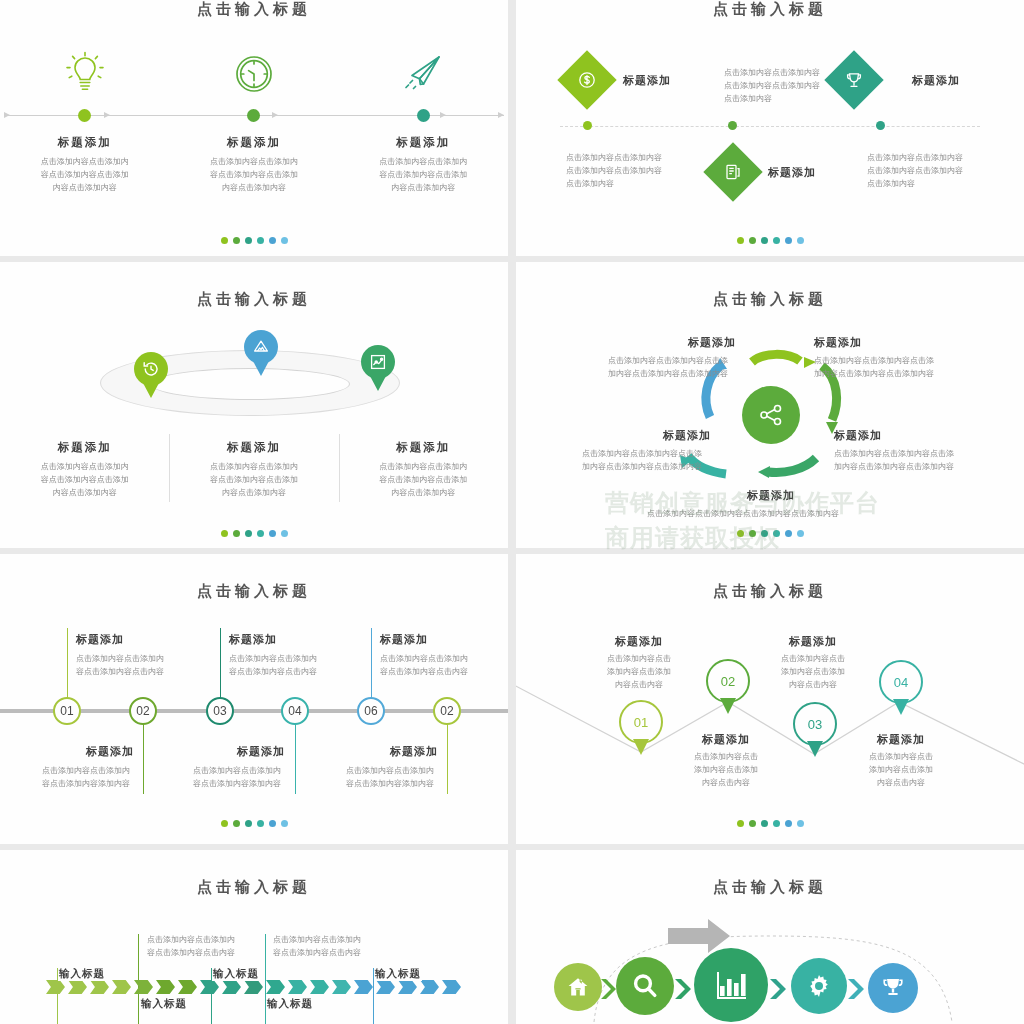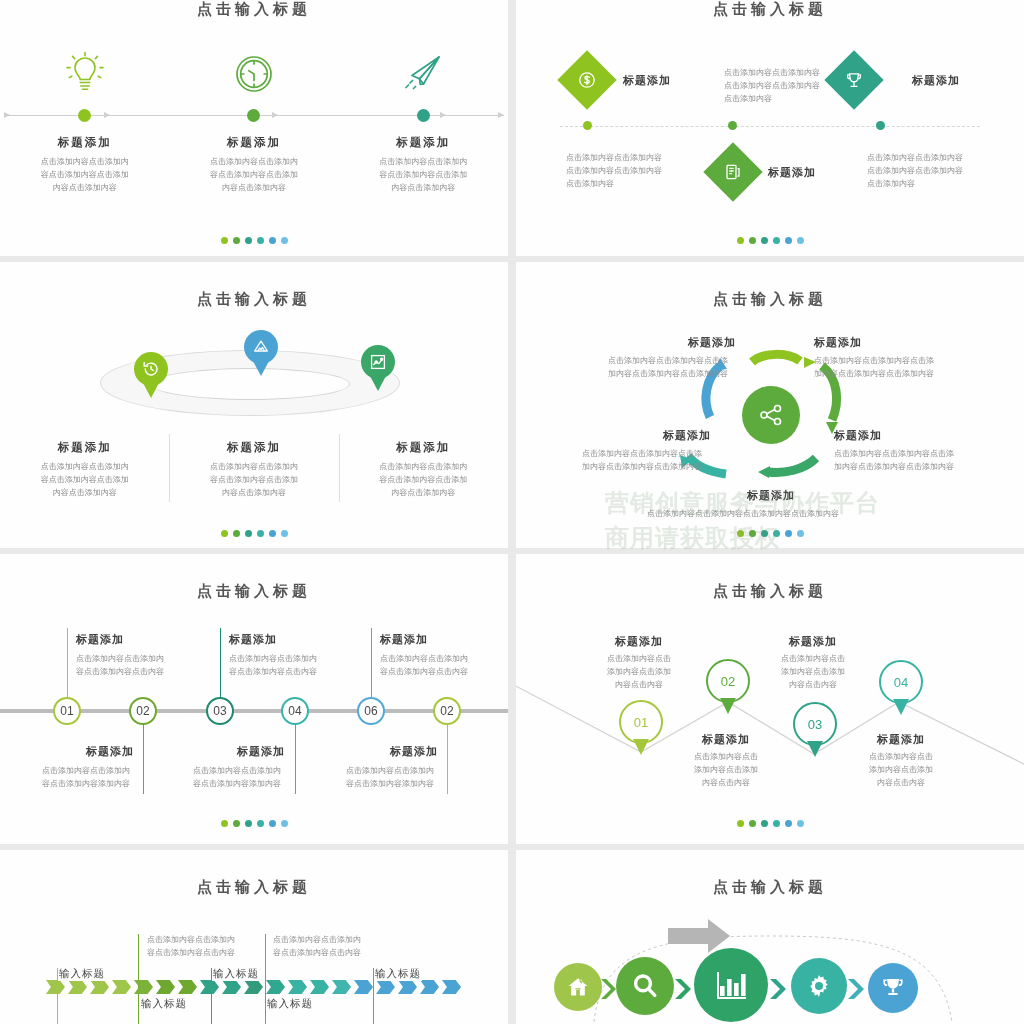--- a/index.html
+++ b/index.html
@@ -97,21 +97,21 @@
   .pin2{ position:absolute;width:44px;height:44px;border-radius:50%;border:2.5px solid;
     background:#fefefe;display:flex;align-items:center;justify-content:center;font-size:13px;z-index:3; }
   .pin2:after{ content:"";position:absolute;bottom:-13px;left:50%;transform:translateX(-50%);
     width:0;height:0;border-left:8px solid transparent;border-right:8px solid transparent;
     border-top:16px solid currentColor; }
   .s6-h{ position:absolute;font-size:11px;font-weight:700;letter-spacing:1px;color:#3f3f3f;text-align:center;width:120px; }
   .s6-p{ position:absolute;font-size:8px;line-height:13px;color:#8b8b8b;text-align:center;width:120px; }
   
   .chv-row{ position:absolute;left:46px;top:130px;display:flex;gap:3px; }
   .chv{ width:19px;height:14px; }
-  .s7-lab{ position:absolute;font-size:10.5px;font-weight:400;color:#3f3f3f;letter-spacing:1px;background:#fefefe;padding:0 1px; }
+  .s7-lab{ position:absolute;font-size:10.5px;font-weight:700;color:#3f3f3f;letter-spacing:1px;background:#fefefe;padding:0 1px; }
   .s7-p{ position:absolute;font-size:8px;line-height:13px;color:#8b8b8b; }
   .s7-stem{ position:absolute;width:1px; }
   
   .s8-circ{ position:absolute;border-radius:50%;display:flex;align-items:center;justify-content:center; }
   .s8-chev{ position:absolute;z-index:4; }
   
   #wm{ position:absolute;inset:0;pointer-events:none;z-index:40; }
   .wm-txt{ position:absolute;color:rgba(120,150,120,.20);font-weight:700; }
   .wm-logo{ position:absolute;color:rgba(150,160,170,.16);font-weight:700; }
 </style>

